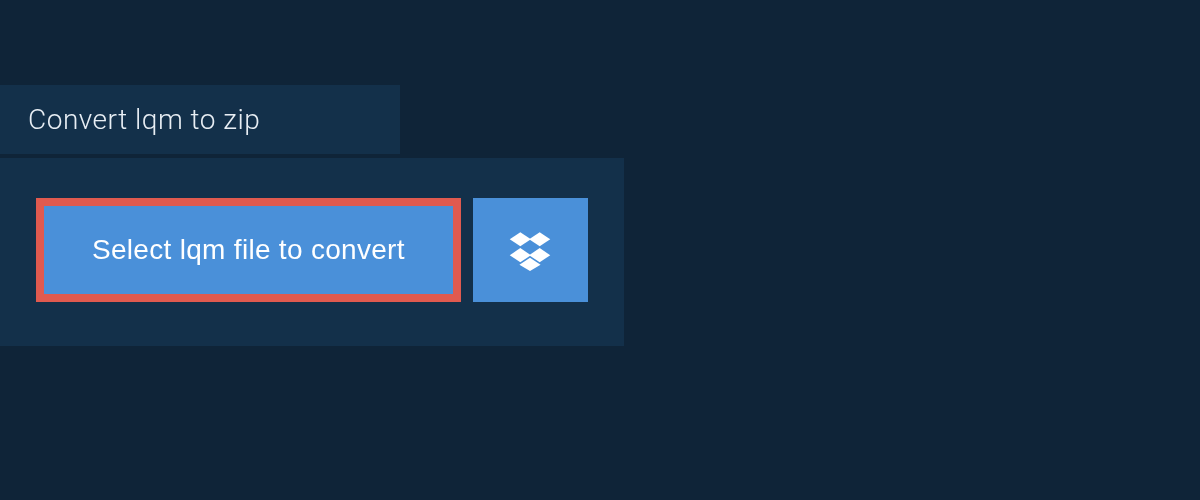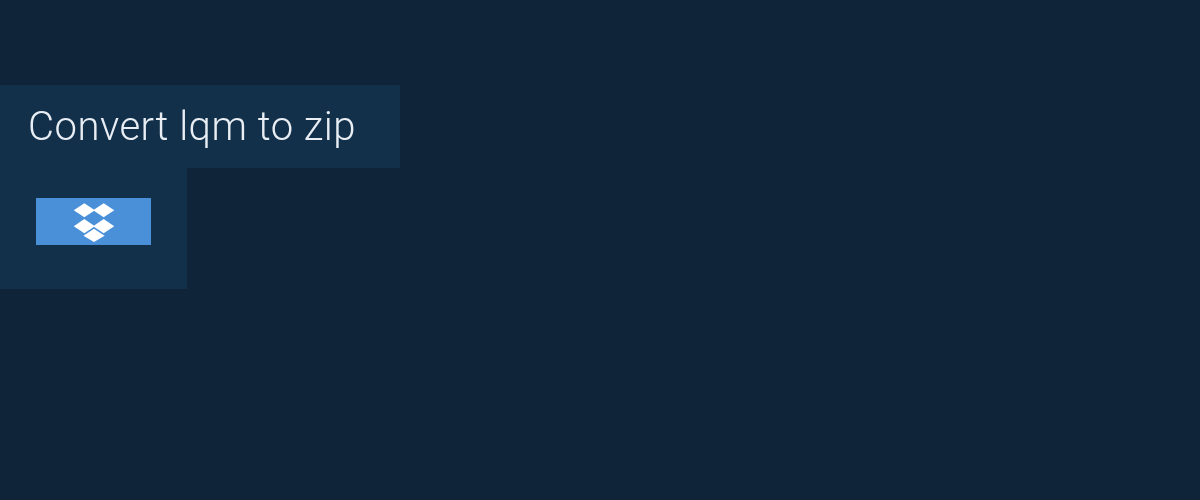--- a/index.html
+++ b/index.html
@@ -14,21 +14,21 @@
       font-family: -apple-system, BlinkMacSystemFont, "Segoe UI", Roboto, sans-serif;
       position: relative;
     }
     .tab-header {
       position: absolute;
       top: 85px;
       left: 0;
       background: #13304a;
       padding: 18px 40px 18px 28px;
       color: #e8eef4;
-      font-size: 40px;
+      font-size: 28px;
       font-weight: 300;
       letter-spacing: 0.5px;
       min-width: 400px;
     }
     .panel {
       position: absolute;
       top: 158px;
       left: 0;
       background: #13304a;
       padding: 40px 36px 44px 36px;
@@ -65,20 +65,23 @@
     }
   </style>
 </head>
 <body>
 
 <div class="tab-header">
   <span>Convert lqm to zip</span>
 </div>
 
 <div class="panel">
+  <button class="select-file-button">
+    <span>Select lqm file to convert</span>
+  </button>
   <button class="dropbox-button">
     <span>
       <svg viewBox="0 0 50 50">
         <path d="M14 6 L2 14 L14 22 L26 14 Z"></path>
         <path d="M36 6 L24 14 L36 22 L48 14 Z"></path>
         <path d="M14 24 L2 32 L14 40 L26 32 Z"></path>
         <path d="M36 24 L24 32 L36 40 L48 32 Z"></path>
         <path d="M25 35 L13 43 L25 50 L37 43 Z"></path>
       </svg>
     </span>

